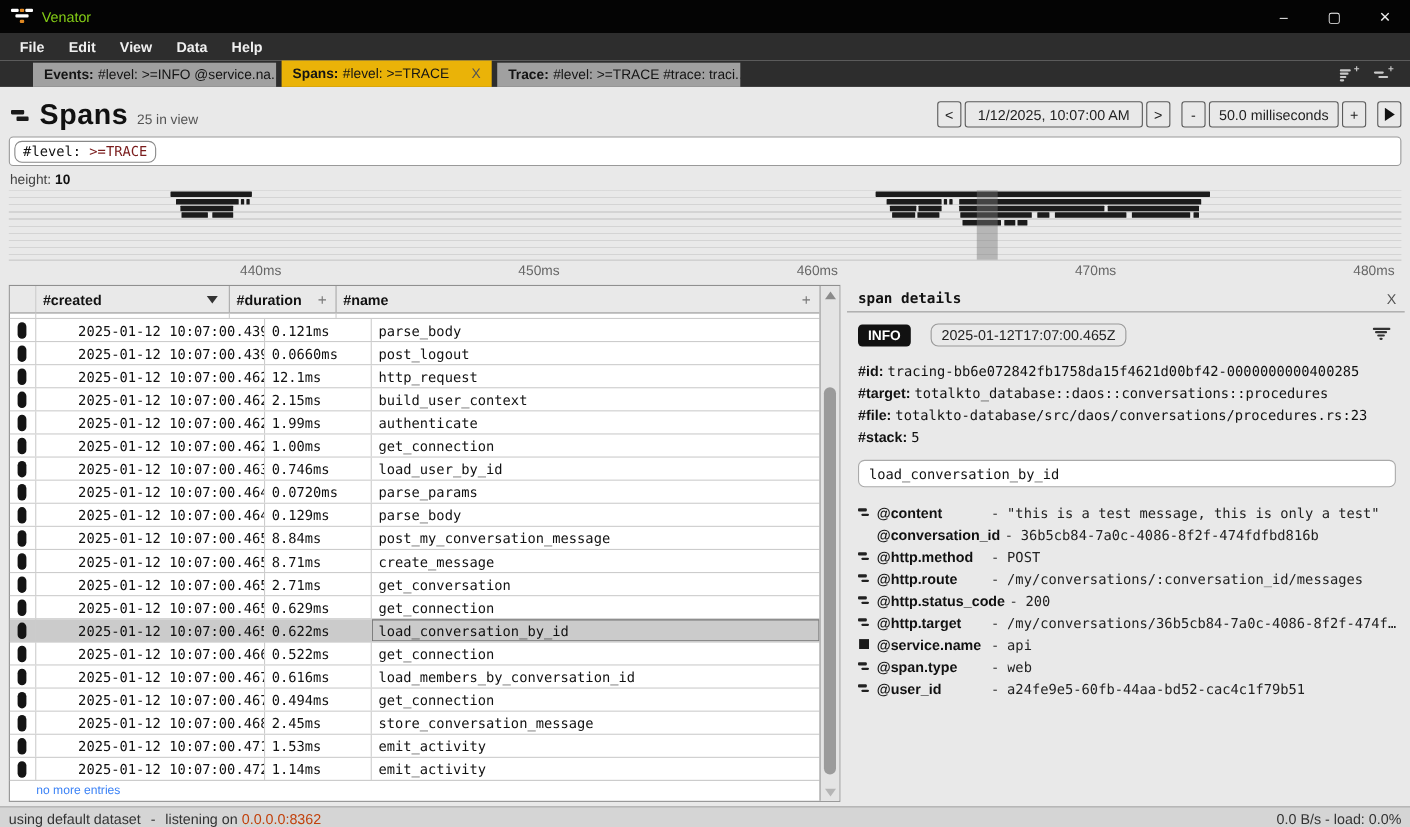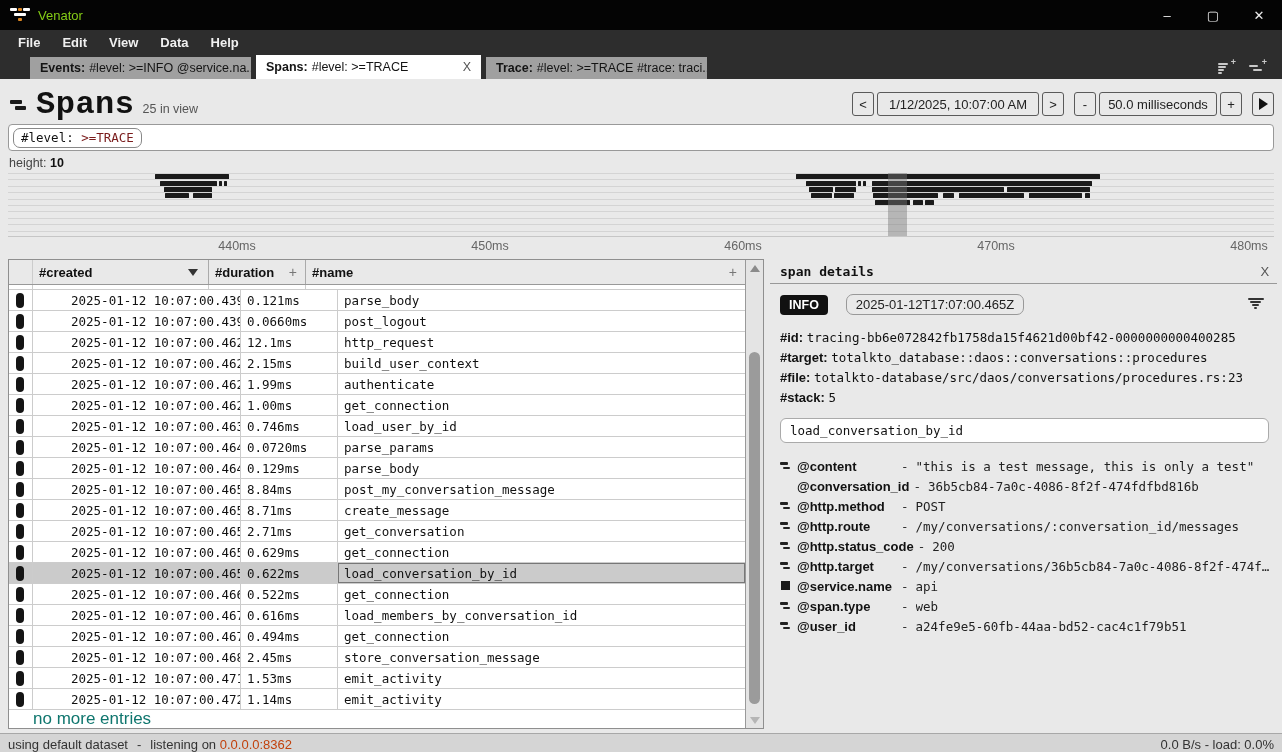--- a/index.html
+++ b/index.html
@@ -21,40 +21,40 @@
   .win-btn { width:46px; height:100%; display:flex; align-items:center; justify-content:center; font-size:13px; color:#eee; cursor:default; }
 
   
   .menubar { height:25px; background:#2d2d2d; display:flex; align-items:center; padding-left:8px; gap:2px;font-weight:bold; }
   .menu-item { color:#f0f0f0; font-size:13px; padding:3px 10px; }
 
   
   .tabbar { height:24px; background:#2d2d2d; display:flex; align-items:flex-end; padding-left:30px; }
   .tab { height:22px; display:flex; align-items:center; background:#a0a0a0; color:#141414; font-size:12.5px; padding:0 10px; margin-right:5px; white-space:nowrap; width:221px; overflow:hidden; }
   .tab .tab-prefix { font-weight:bold; margin-right:4px; }
-  .tab.active { background:#ffffff; height:24px; width:225px; }
+  .tab.active { background:#eab308; height:24px; width:191px; }
   .tab .tab-close { margin-left:auto; color:#555; padding-left:8px; }
   .tabbar-icons { margin-left:auto; display:flex; align-items:center; gap:14px; padding-right:16px; height:100%; }
   .ticon { position:relative; width:17px; height:14px; }
   .ticon i { position:absolute; display:block; background:#c9c9c9; height:2px; border-radius:1px; }
   .ticon .plus { position:absolute; right:-1px; top:-3px; color:#c9c9c9; font-size:9px; font-weight:bold; background:none; height:auto; }
   .icon-events .e1{ left:0; top:3px;  width:10px; }
   .icon-events .e2{ left:0; top:6px;  width:8px; }
   .icon-events .e3{ left:0; top:9px;  width:6px; }
   .icon-events .e4{ left:0; top:12px; width:4px; }
   .icon-spans .s1{ left:0; top:5px; width:9px; }
   .icon-spans .s2{ left:4px; top:9px; width:9px; }
 
   
   .header-row { display:flex; align-items:center; margin:8px 8px 0 8px; height:34px; }
   .spans-glyph { position:relative; width:18px; height:12px; margin:4px 8px 0 2px; }
   .spans-glyph i { position:absolute; height:4px; background:#1a1a1a; border-radius:1px; display:block; }
   .spans-glyph .g1 { left:0; top:0; width:12px; }
   .spans-glyph .g2 { left:5px; top:6px; width:11px; }
-  .page-title { font-size:32px; font-weight:bold; letter-spacing:0.5px;font-family:Liberation Mono, monospace; }
+  .page-title { font-size:26px; font-weight:bold; letter-spacing:0.5px; }
   .view-count { font-size:12.5px; color:#555; margin:10px 0 0 8px; }
   .nav-controls { margin-left:auto; display:flex; align-items:center; gap:3px; }
   .ctl { border:1px solid #5a5a5a; border-radius:3px; height:24px; display:flex; align-items:center; justify-content:center; font-size:13px; color:#222; background:transparent; padding:0 6px; }
   .ctl.sm { width:22px; padding:0; }
   .ctl.date { width:162px; }
   .ctl.dur { width:118px; }
   .grp-gap { width:4px; }
   .play-glyph { width:0; height:0; border-left:9px solid #111; border-top:6px solid transparent; border-bottom:6px solid transparent; }
 
   
@@ -93,21 +93,21 @@
   .t-rows { flex:1; }
   .t-row { height:21px; display:flex; align-items:center; border-bottom:1px solid #ccc; font-size:12.5px; }
   .t-row .cell { height:100%; display:flex; align-items:center; border-right:1px solid #ccc; padding:0 6px; white-space:nowrap; overflow:hidden; }
   .cell.c-icon { width:24px; padding:0 0 0 7px; }
   .cell.c-created { width:176px;margin-left:32px; }
   .cell.c-duration { width:97px; }
   .cell.c-name { flex:1; border-right:none; }
   .pill { width:8px; height:15px; background:#141414; border-radius:4px; }
   .t-row.selected { background:#cbcbcb; }
   .t-row.selected .cell-box { box-shadow:inset 0 0 0 1px #777; }
-  .t-footer { height:19px; border-top:1px solid #ccc; display:flex; align-items:center; padding-left:24px; font-size:17px; color:#0f766e; margin-top:-1px; }
+  .t-footer { height:19px; border-top:1px solid #ccc; display:flex; align-items:center; padding-left:24px; font-size:11px; color:#3b82f6; margin-top:-1px; }
   .scrollbar { width:18px; border-left:1px solid #999; background:#e4e4e4; position:relative; }
   .sb-up, .sb-down { position:absolute; left:0; width:100%; height:16px; display:flex; align-items:center; justify-content:center; }
   .sb-up { top:0; } .sb-down { bottom:0; }
   .tri-up { width:0; height:0; border-left:5px solid transparent; border-right:5px solid transparent; border-bottom:7px solid #8a8a8a; }
   .tri-down { width:0; height:0; border-left:5px solid transparent; border-right:5px solid transparent; border-top:7px solid #b5b5b5; }
   .sb-thumb { position:absolute; left:3px; width:11px; top:92px; height:352px; background:#9b9b9b; border-radius:6px; }
 
   
   .details { flex:1; display:flex; flex-direction:column; }
   .d-header { height:25px; border-bottom:1px solid #999; display:flex; align-items:center; padding:0 8px 0 10px; }

